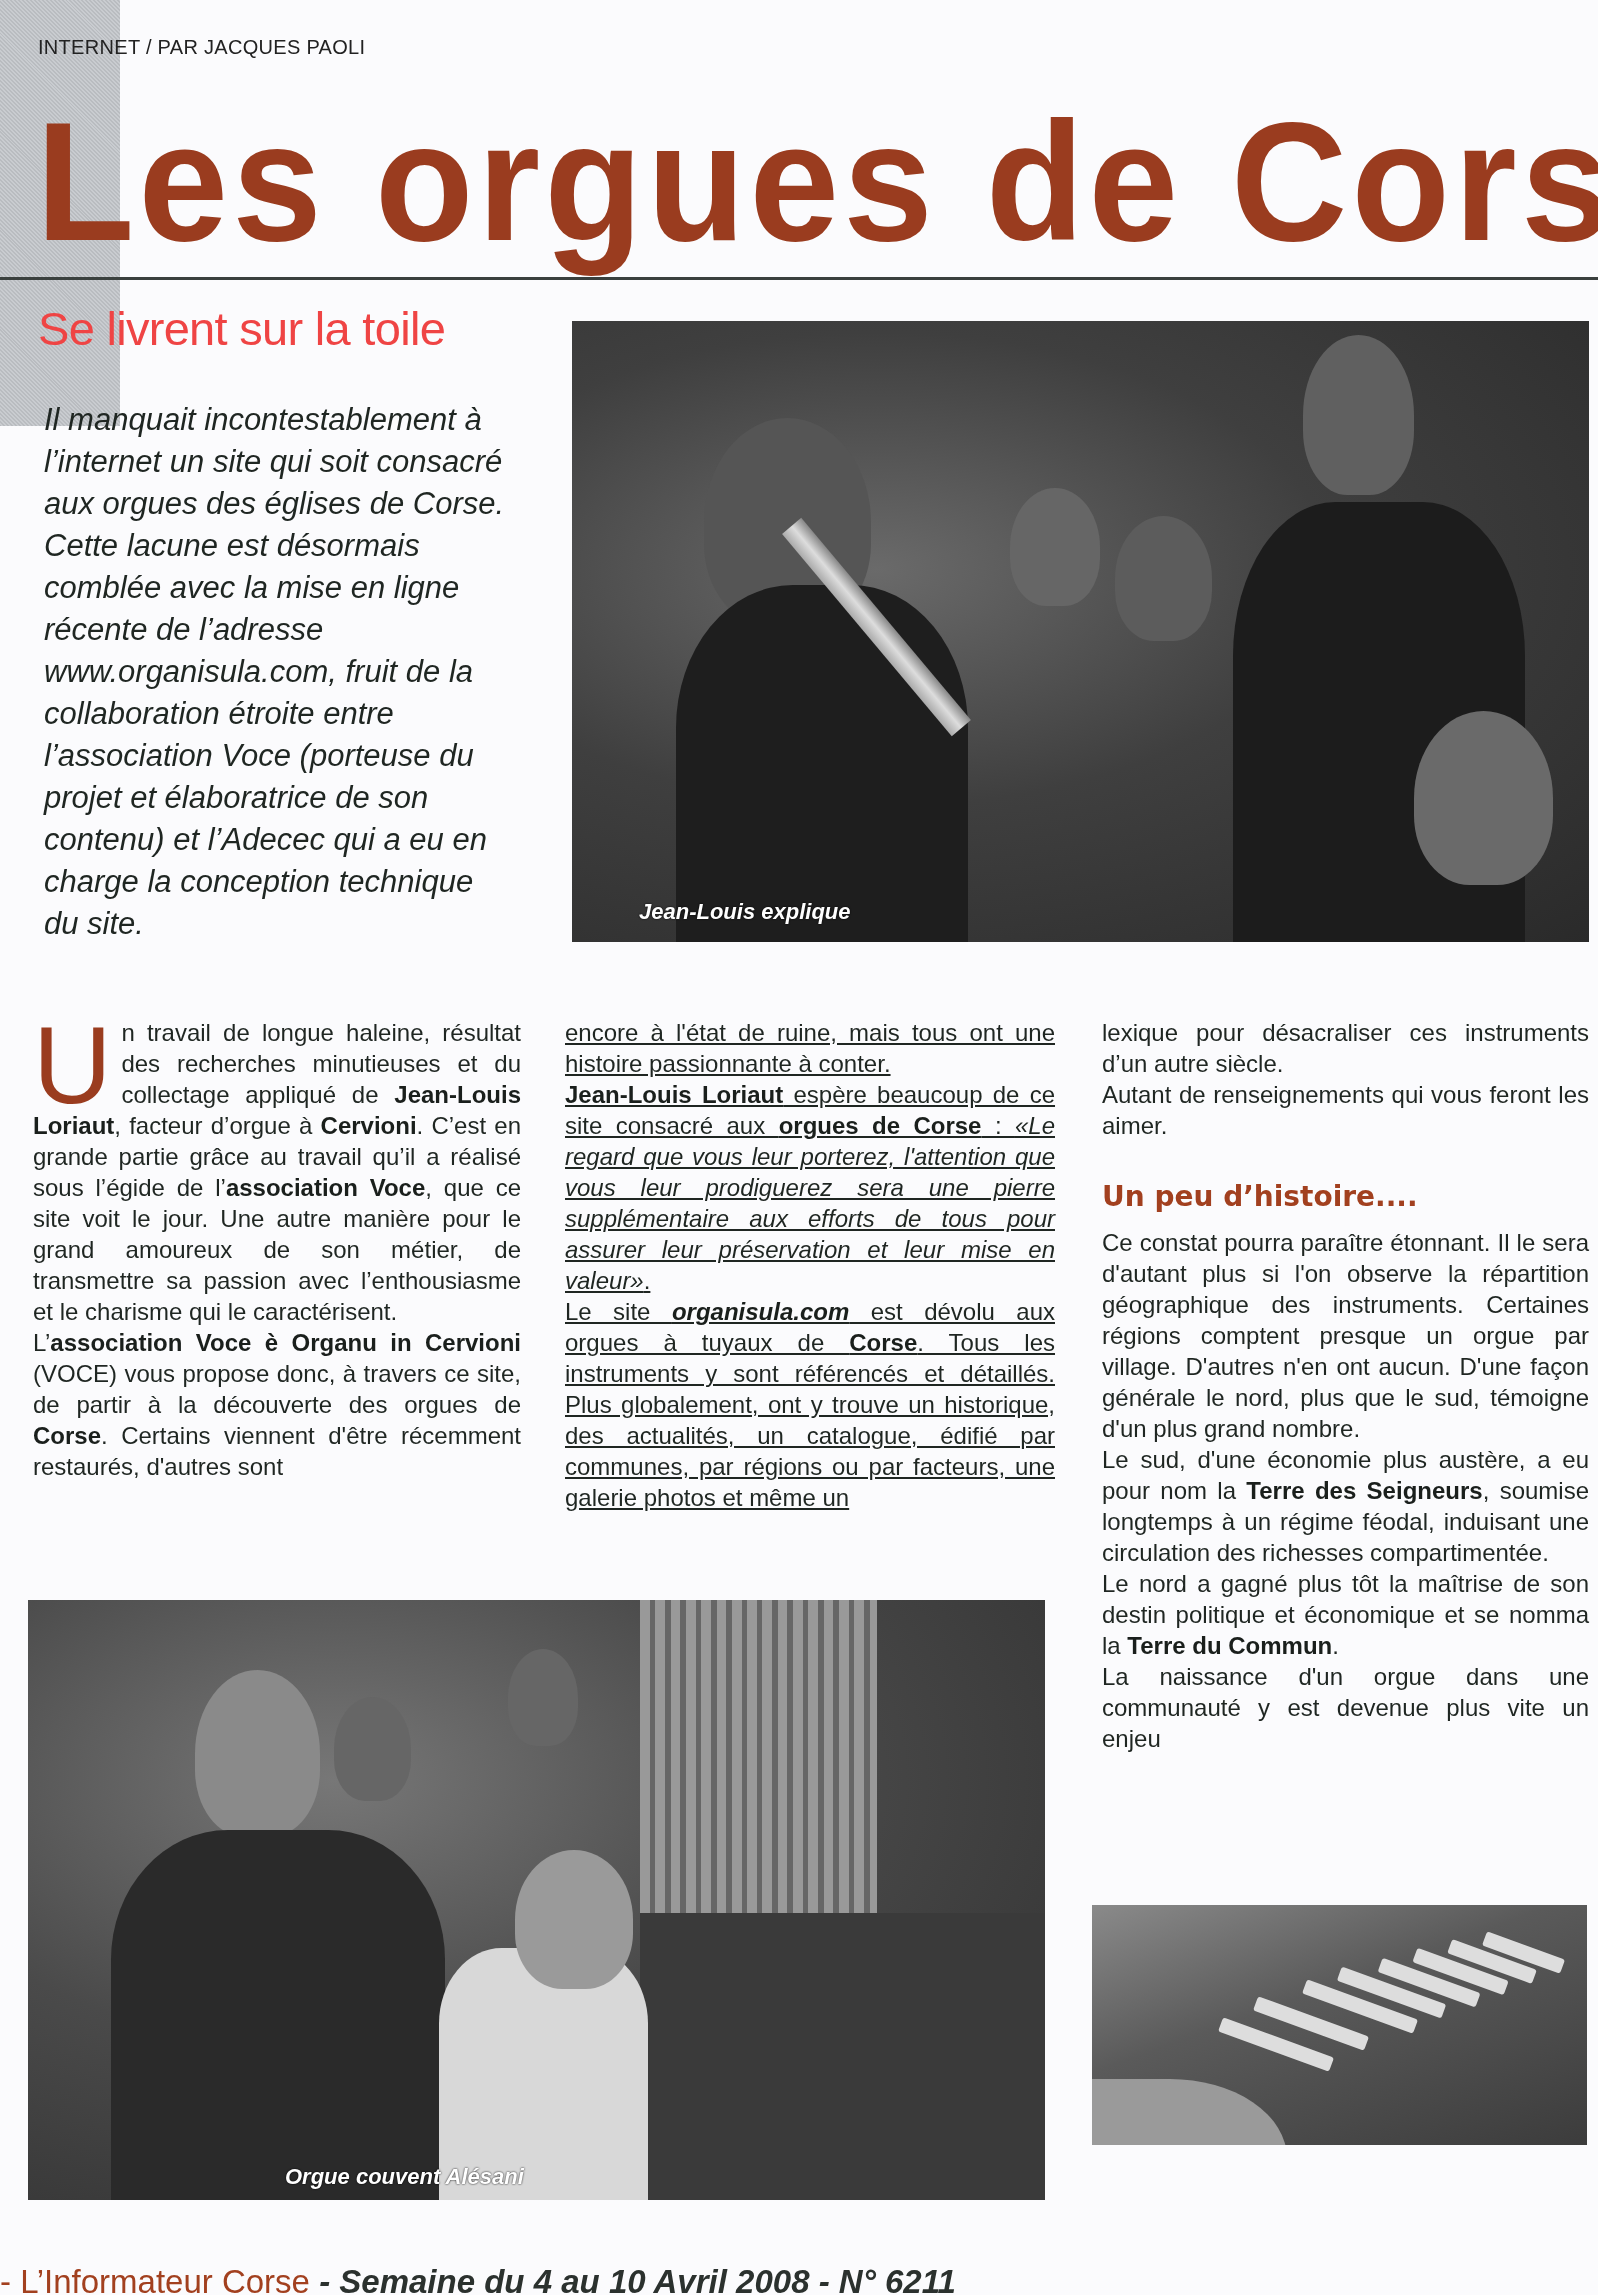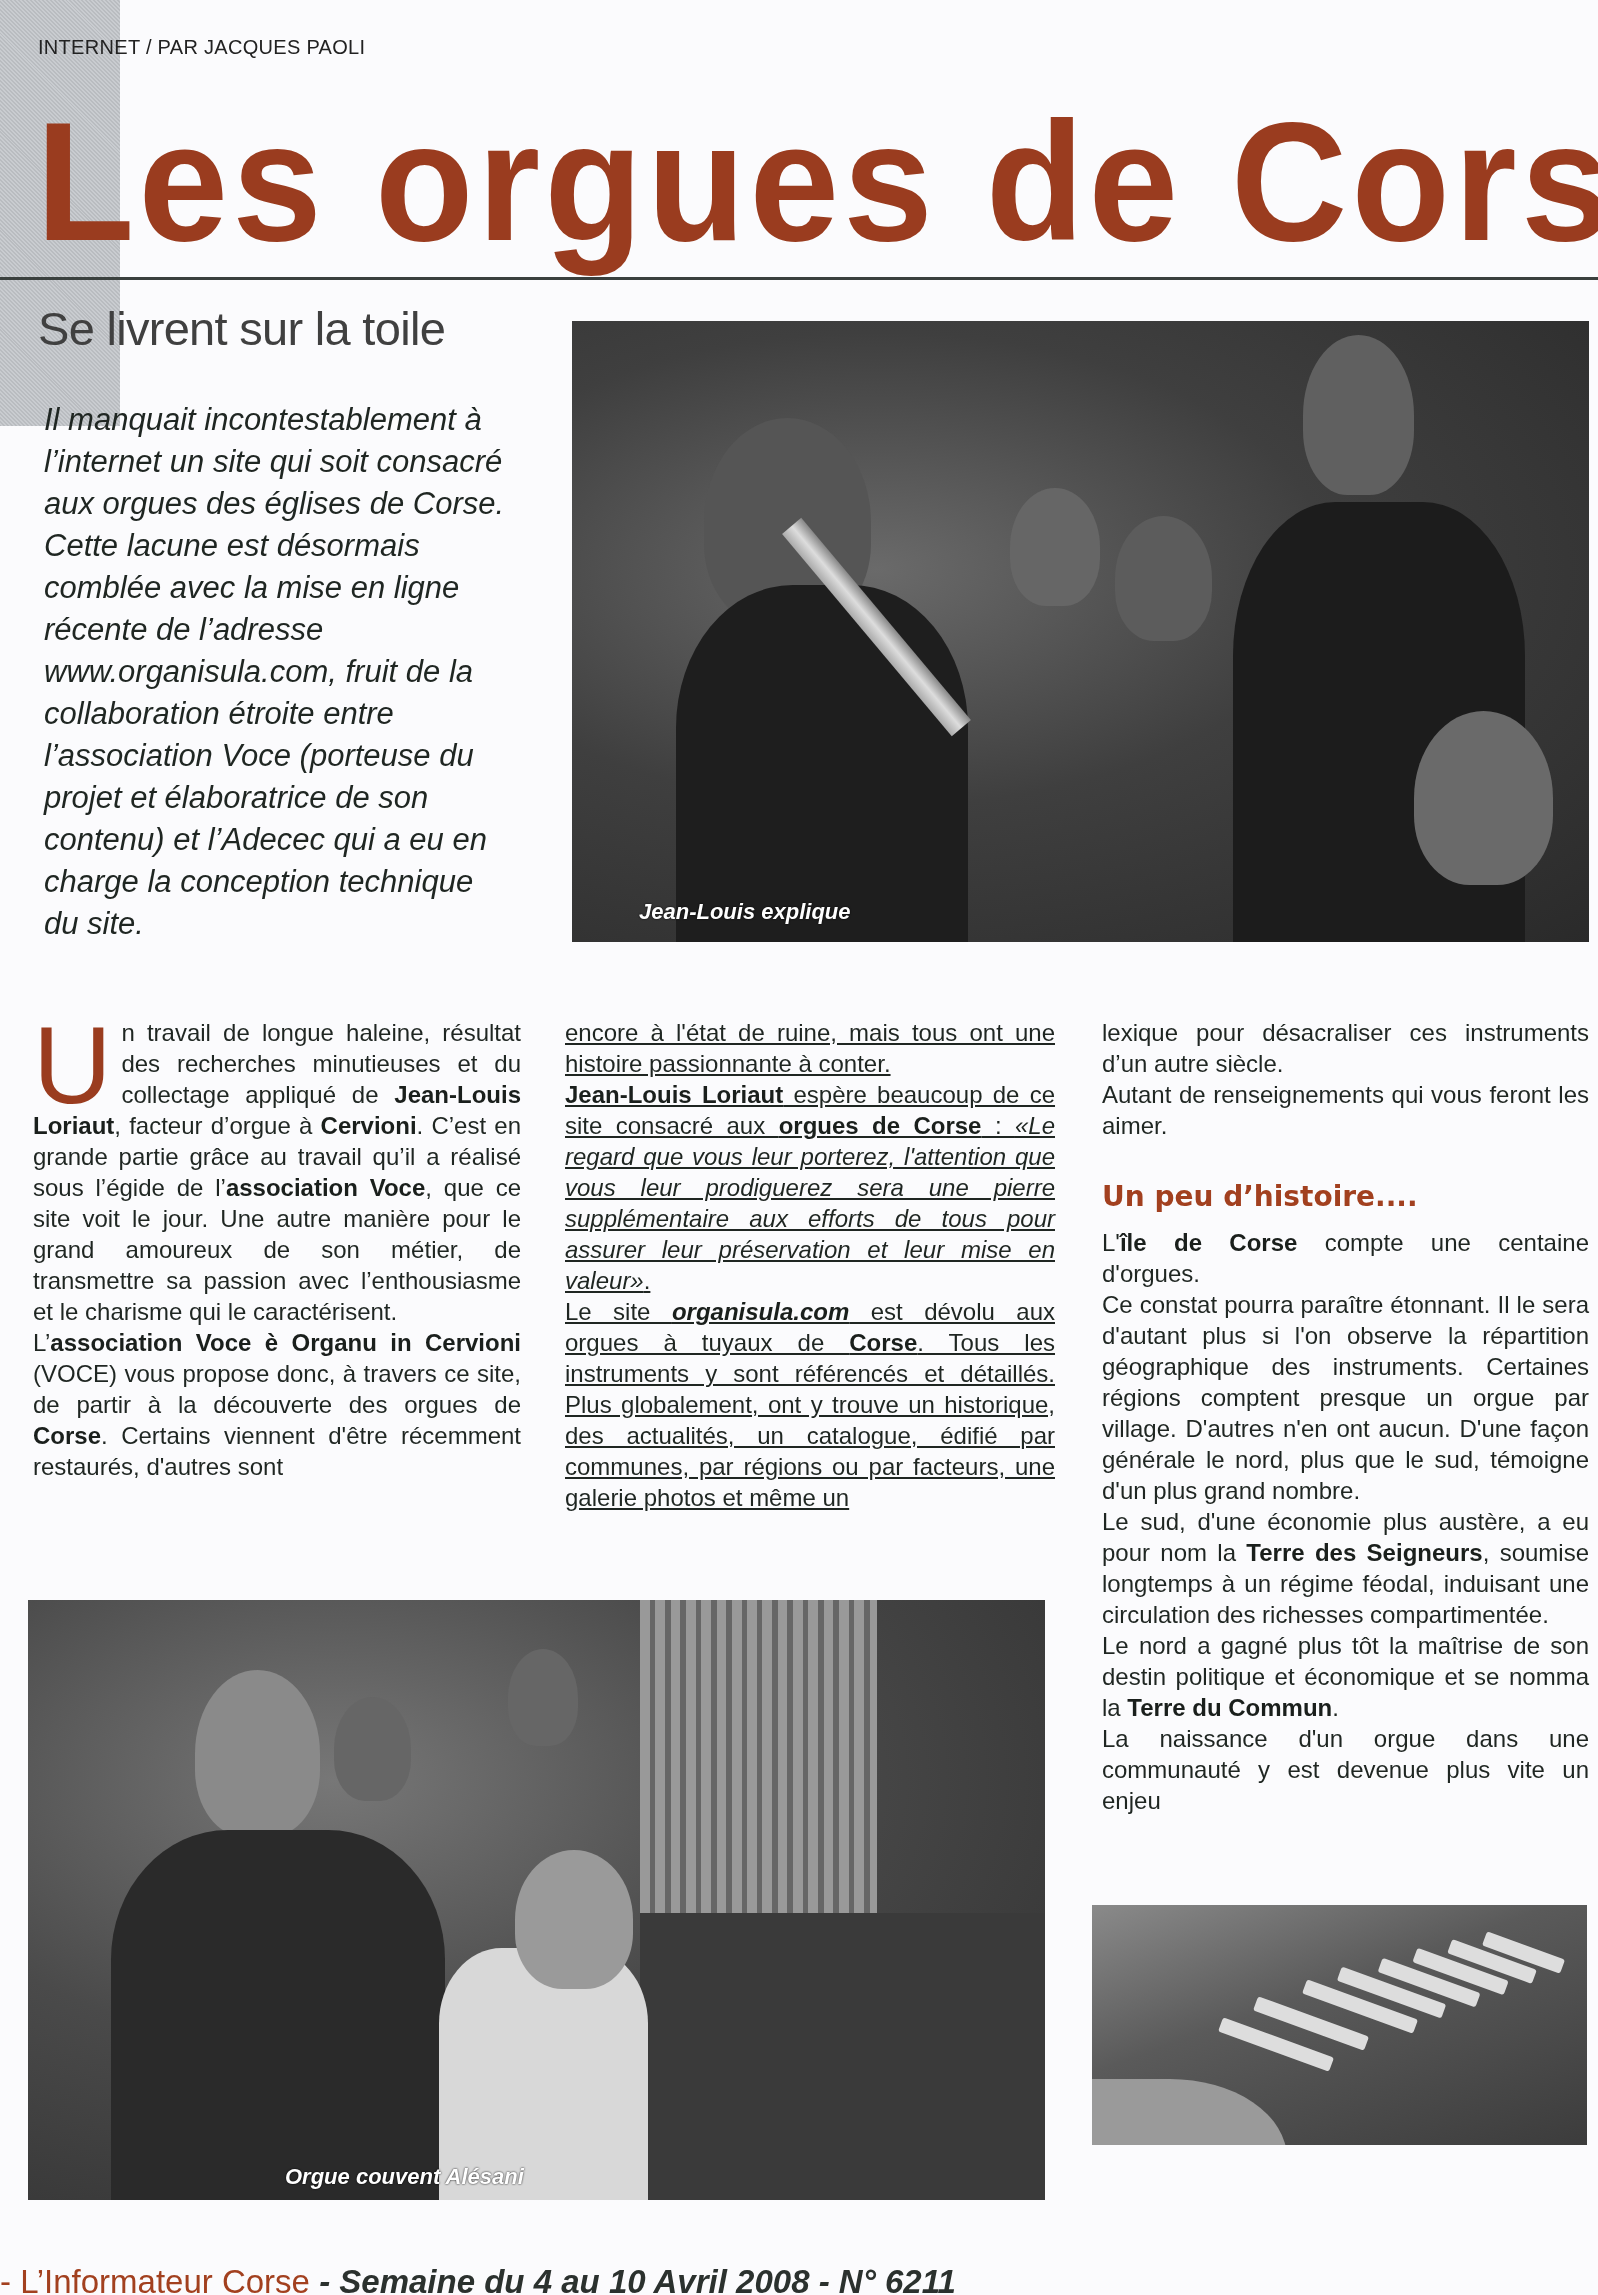--- a/index.html
+++ b/index.html
@@ -5,21 +5,21 @@
   html, body { margin:0; padding:0; }
   body { width:1599px; height:2295px; position:relative; background:#fbfbfd; overflow:hidden;
          font-family:"Liberation Sans", sans-serif; color:#1f2622; }
   .abs { position:absolute; }
   .gray-block { left:0; top:0; width:120px; height:426px;
     background: repeating-linear-gradient(45deg,#b9bcc0 0 1.4px,#c9ccd0 1.4px 2.8px); }
   .kicker { left:38px; top:36px; font-size:20px; letter-spacing:0.3px; color:#222; font-variant:small-caps;text-align:right; }
   .title { left:36px; top:97px; font-size:161px; font-weight:bold; color:#9a3c1f; letter-spacing:4.2px; line-height:1; white-space:nowrap;
     transform:scaleY(1.05); transform-origin:top left; }
   .rule { left:0; top:277px; width:1599px; height:2.8px; background:#3a403e; }
-  .subtitle { left:38px; top:301px; font-size:47px; color:#404040; letter-spacing:-0.7px; }
+  .subtitle { left:38px; top:301px; font-size:47px; color:#ef4444; letter-spacing:-0.7px; }
   .intro { left:36px; top:391px; width:487px; font-size:31px; line-height:42px; font-style:italic; color:#1f2622; }
   .intro p { margin:8px; }
   .photo { background:#4a4a4a; overflow:hidden; }
   .photo-top { left:572px; top:321px; width:1017px; height:621px;
     background: radial-gradient(ellipse at 30% 40%, #6a6a6a 0, #3f3f3f 45%, #2a2a2a 100%); }
   .photo-bl { left:28px; top:1600px; width:1017px; height:600px;
     background: radial-gradient(ellipse at 30% 30%, #777 0, #4a4a4a 45%, #2e2e2e 100%); }
   .photo-br { left:1092px; top:1905px; width:495px; height:240px;
     background: linear-gradient(160deg,#8a8a8a 0,#5a5a5a 40%,#3c3c3c 100%); }
   .caption { position:absolute; font-size:22px; font-weight:bold; font-style:italic; color:#fff; text-shadow:0 0 2.1px #000; }
@@ -76,21 +76,20 @@
 <div class="abs col col2">
   <p>encore à l'état de ruine, mais tous ont une histoire passionnante à conter.</p>
   <p><span><b>Jean-Louis Loriaut</b> espère beaucoup de ce site consacré aux <b>orgues de Corse</b> : <i>«Le regard que vous leur porterez, l'attention que vous leur prodiguerez sera une pierre supplémentaire aux efforts de tous pour assurer leur préservation et leur mise en valeur»</i>.</span></p>
   <p><span>Le site <b style="font-style: italic;">organisula.com</b> est dévolu aux orgues à tuyaux de <b>Corse</b>. Tous les instruments y sont référencés et détaillés. Plus globalement, ont y trouve un historique, des actualités, un catalogue, édifié par communes, par régions ou par facteurs, une galerie photos et même un</span></p>
 </div>
 
 <div class="abs col col3">
   <p>lexique pour désacraliser ces instruments d’un autre siècle.</p>
   <p>Autant de renseignements qui vous feront les aimer.</p>
   <p class="section-head">Un peu d’histoire....</p>
-  <p><span>L'<b>île de Corse</b> compte une centaine d'orgues.</span></p>
   <p>Ce constat pourra paraître étonnant. Il le sera d'autant plus si l'on observe la répartition géographique des instruments. Certaines régions comptent presque un orgue par village. D'autres n'en ont aucun. D'une façon générale le nord, plus que le sud, témoigne d'un plus grand nombre.</p>
   <p><span>Le sud, d'une économie plus austère, a eu pour nom la <b>Terre des Seigneurs</b>, soumise longtemps à un régime féodal, induisant une circulation des richesses compartimentée.</span></p>
   <p><span>Le nord a gagné plus tôt la maîtrise de son destin politique et économique et se nomma la <b>Terre du Commun</b>.</span></p>
   <p>La naissance d'un orgue dans une communauté y est devenue plus vite un enjeu</p>
 </div>
 
 <div class="abs photo photo-bl">
   <div style="position:absolute;left:612px;top:0;width:237px;height:313px;background:repeating-linear-gradient(90deg,#999 0 9.7px,#666 9.7px 15.3px)"></div>
   <div style="position:absolute;left:612px;top:313px;width:405px;height:287px;background:#3a3a3a"></div>
   <div class="fig" style="left:167px;top:70px;width:125px;height:167px;background:#8a8a8a"></div>

